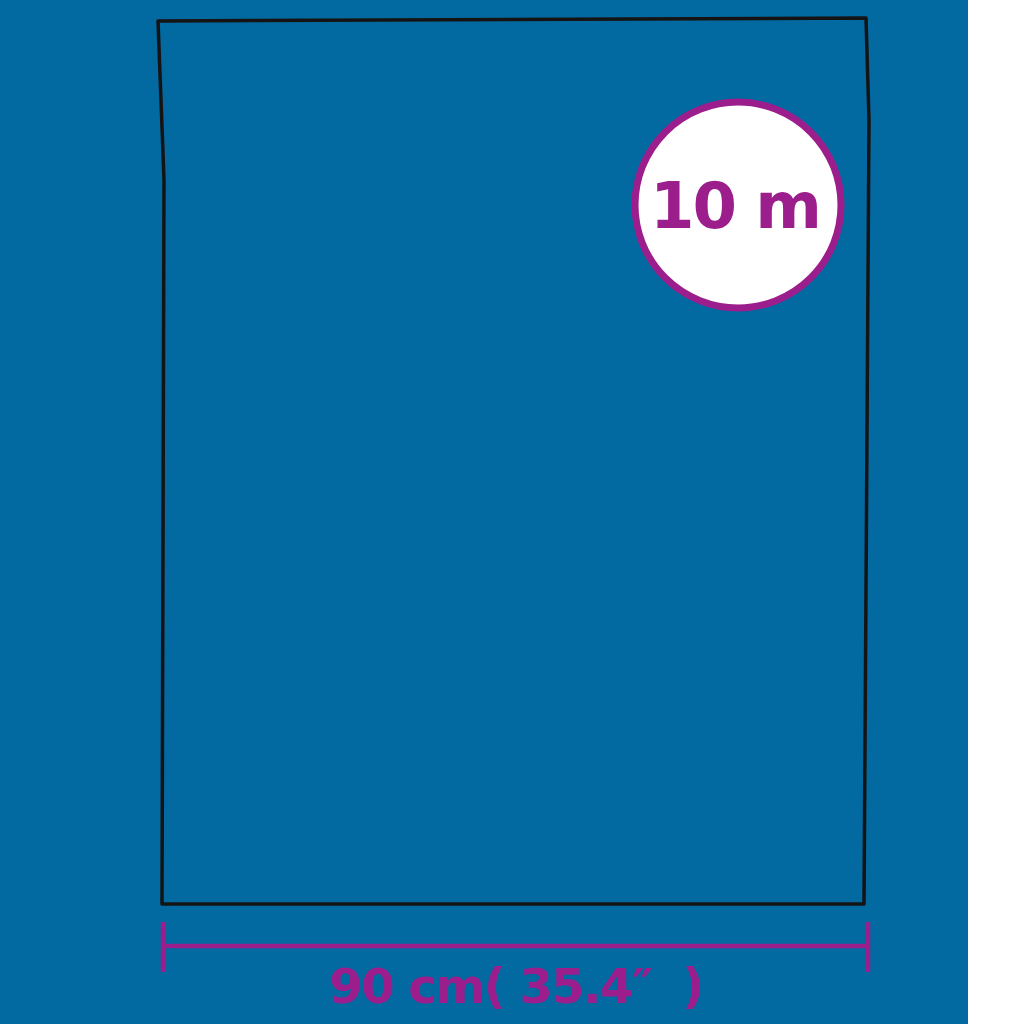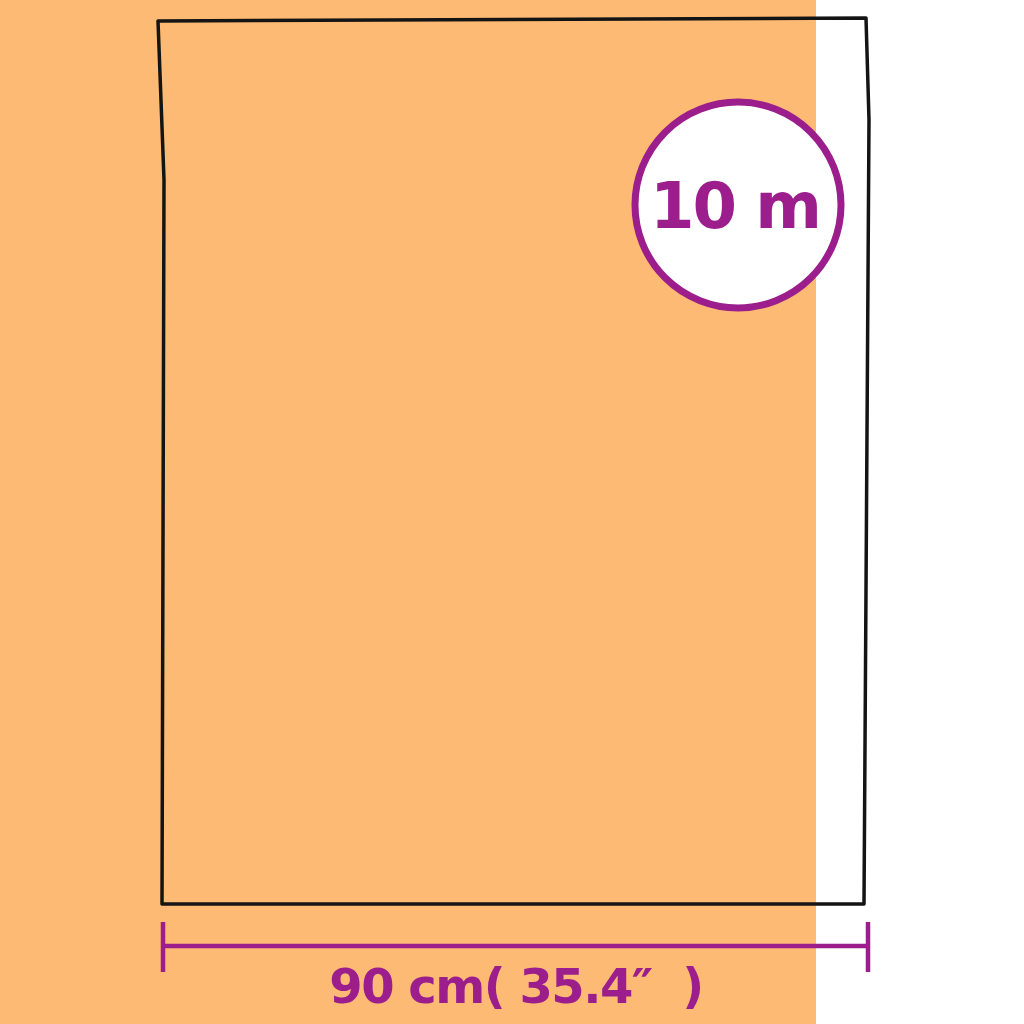--- a/index.html
+++ b/index.html
@@ -6,23 +6,23 @@
     margin: 0;
     padding: 0;
     width: 1024px;
     height: 1024px;
     background: #ffffff;
     overflow: hidden;
     font-family: "DejaVu Sans", "Liberation Sans", sans-serif;
   }
   .canvas-wrap {
     position: relative;
-    width: 816px;
+    width: 968px;
     height: 1024px;
-    background: #fdba74;
+    background: #0369a1;
     text-decoration: underline;
   }
   svg { display: block; }
   .badge-text {
     font-family: "DejaVu Sans", "Liberation Sans", sans-serif;
     font-weight: 700;
     font-size: 64px;
     letter-spacing: -2px;
     text-anchor: middle;
   }

